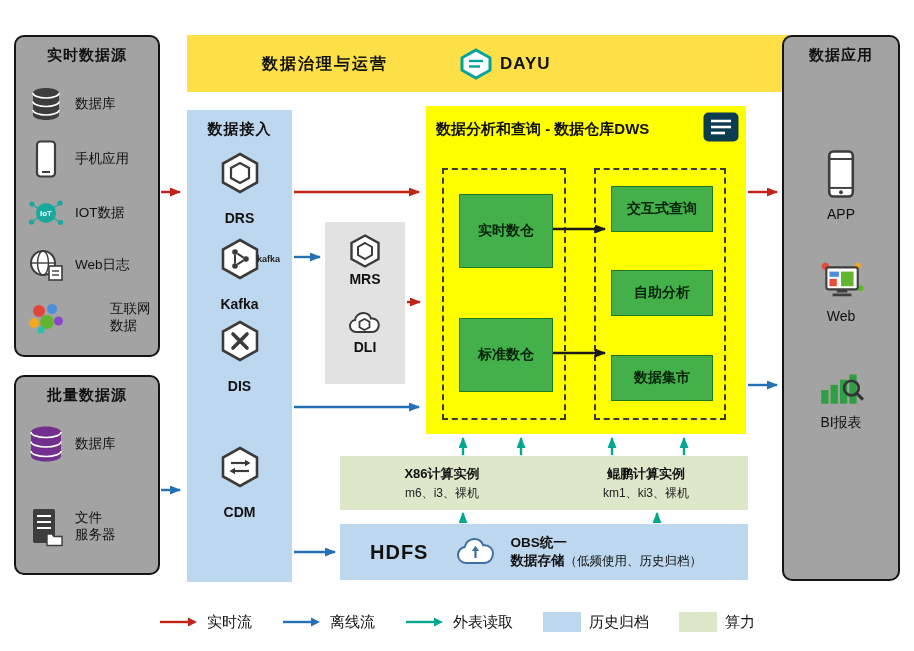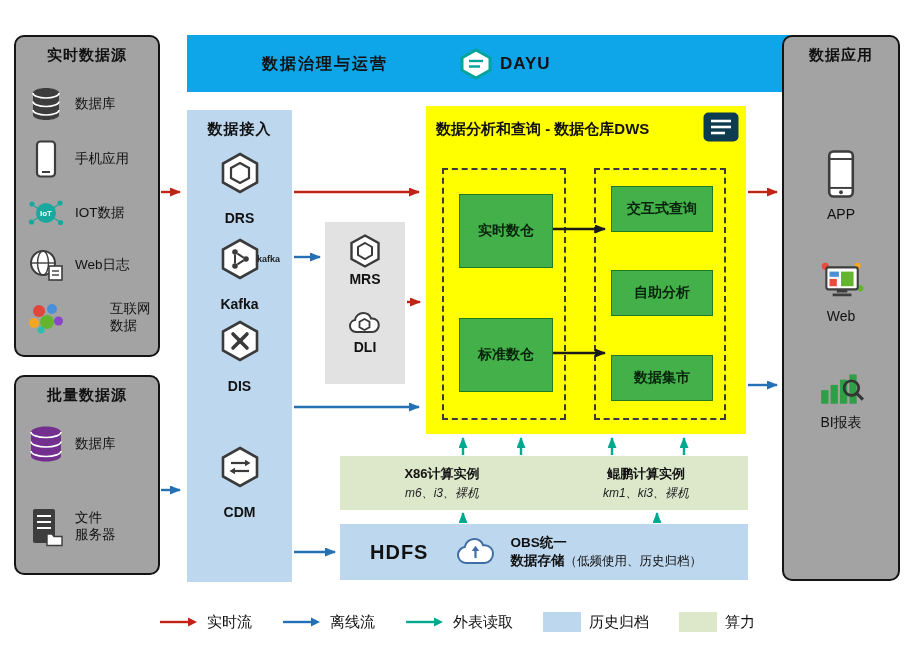--- a/index.html
+++ b/index.html
@@ -2,21 +2,21 @@
 <html><head>
 <meta charset="utf-8">
 <style>
   * { margin:0; padding:0; box-sizing:border-box; }
   html,body { background:#ffffff; }
   body { font-family:"Liberation Sans","DejaVu Sans",sans-serif; color:#111; }
   .canvas { position:relative; width:914px; height:651px; background:#fff; overflow:hidden; }
 
   .arrows { position:absolute; left:0; top:0; z-index:6; pointer-events:none; }
 
-  .banner { position:absolute; left:187px; top:35px; width:624px; height:57px; background:#0ea5e9; z-index:1; }
+  .banner { position:absolute; left:187px; top:35px; width:624px; height:57px; background:#fde047; z-index:1; }
   .banner-title { position:absolute; left:75px; top:50%; transform:translateY(-50%); font-size:16px; font-weight:bold; letter-spacing:2px; }
   .banner-logo { position:absolute; left:272px; top:50%; transform:translateY(-50%); display:flex; align-items:center; gap:7px; }
   .banner-logo-text { font-size:17px; font-weight:bold; letter-spacing:1px; }
 
   .panel { position:absolute; background:#a3a3a3; border:2px solid #141414; border-radius:10px; z-index:1; }
   .panel-realtime { left:14px; top:35px; width:146px; height:322px; }
   .panel-batch { left:14px; top:375px; width:146px; height:200px; }
   .panel-apps { left:782px; top:35px; width:118px; height:546px; }
   .panel-title { text-align:center; font-weight:bold; font-size:15px; padding-top:9px; letter-spacing:1px; }
 
@@ -43,21 +43,21 @@
   .gbox { position:absolute; background:#43b049; border:1px solid #1e7a22; display:flex; align-items:center; justify-content:center; font-weight:bold; font-size:14px; color:#07230b; }
   .gw1 { left:15px; top:24px; width:94px; height:74px; }
   .gw2 { left:15px; top:148px; width:94px; height:74px; }
   .gs1 { left:15px; top:16px; width:102px; height:46px; }
   .gs2 { left:15px; top:100px; width:102px; height:46px; }
   .gs3 { left:15px; top:185px; width:102px; height:46px; }
 
   .compute { position:absolute; left:340px; top:456px; width:408px; height:54px; background:#dde8cb; display:flex; z-index:1; }
   .compute-half { flex:1; display:flex; flex-direction:column; align-items:center; justify-content:center; gap:2px; }
   .compute-title { font-weight:bold; font-size:13px; }
-  .compute-sub { font-size:12px; color:#222;font-style:italic; }
+  .compute-sub { font-size:12px; color:#222; }
 
   .storage { position:absolute; left:340px; top:524px; width:408px; height:56px; background:#bdd7ee; display:flex; align-items:center; z-index:1; }
   .hdfs-label { font-size:20px; font-weight:bold; margin-left:30px; letter-spacing:1px; }
   .obs-cloud { margin-left:26px; display:flex; }
   .obs-text { margin-left:10px; font-size:13.5px; line-height:1.3; }
   .obs-bold { font-weight:bold; }
   .obs-note { font-weight:normal; font-size:12.5px; }
 
   .app-item { position:absolute; left:0; width:100%; display:flex; flex-direction:column; align-items:center; gap:7px; }
   .app-label { font-size:14px; }

